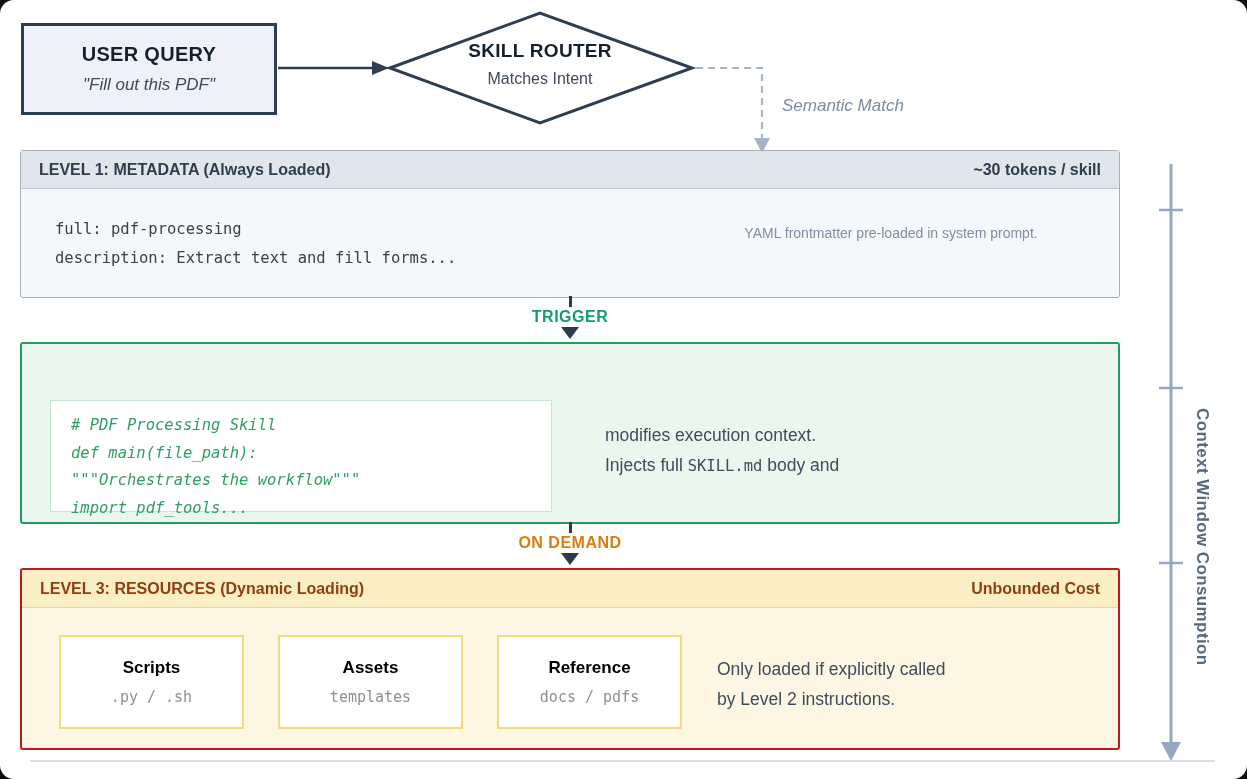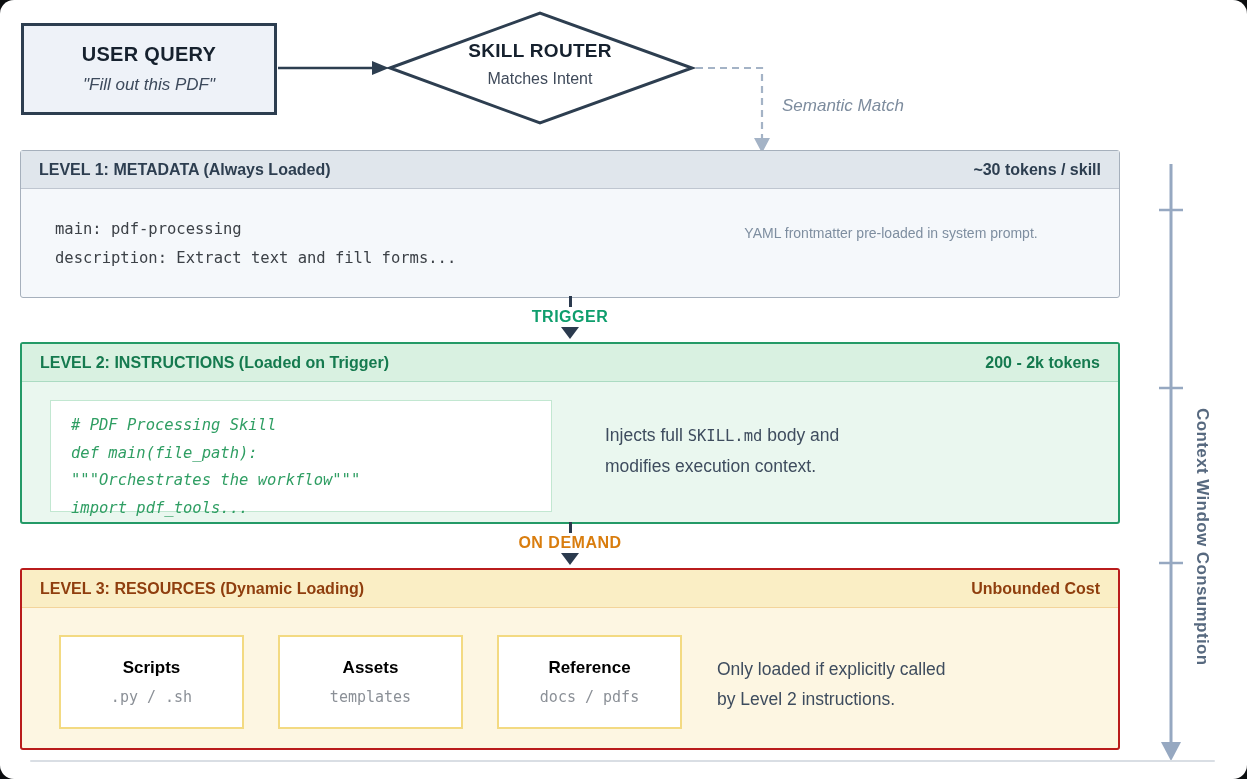--- a/index.html
+++ b/index.html
@@ -119,46 +119,42 @@
   </div>
 
   <div class="abs semantic-label">Semantic Match</div>
 
   <div class="abs level lv1">
     <div class="lv-header">
       <span>LEVEL 1: METADATA (Always Loaded)</span>
       <span>~30 tokens / skill</span>
     </div>
     <div class="abs lv1-code mono">
-      <div>main: pdf-processing</div>
+      <div>full: pdf-processing</div>
       <div>description: Extract text and fill forms...</div>
     </div>
     <div class="abs lv1-note">YAML frontmatter pre-loaded in system prompt.</div>
   </div>
 
   <div class="abs conn conn-trigger">
     <div class="conn-dash"></div>
     <div class="conn-label trigger-color">TRIGGER</div>
     <div class="conn-arrowhead"></div>
   </div>
 
   <div class="abs level lv2">
-    <div class="lv-header">
-      <span>LEVEL 2: INSTRUCTIONS (Loaded on Trigger)</span>
-      <span>200 - 2k tokens</span>
-    </div>
     <div class="abs lv2-codeblock mono">
       <div># PDF Processing Skill</div>
       <div>def main(file_path):</div>
       <div>"""Orchestrates the workflow"""</div>
       <div>import pdf_tools...</div>
     </div>
     <div class="abs lv2-note">
+      <div>modifies execution context.</div>
       <div><span>Injects full </span><span class="mono">SKILL.md</span><span> body and</span></div>
-      <div>modifies execution context.</div>
     </div>
   </div>
 
   <div class="abs conn conn-ondemand">
     <div class="conn-dash"></div>
     <div class="conn-label ondemand-color">ON DEMAND</div>
     <div class="conn-arrowhead"></div>
   </div>
 
   <div class="abs level lv3">

